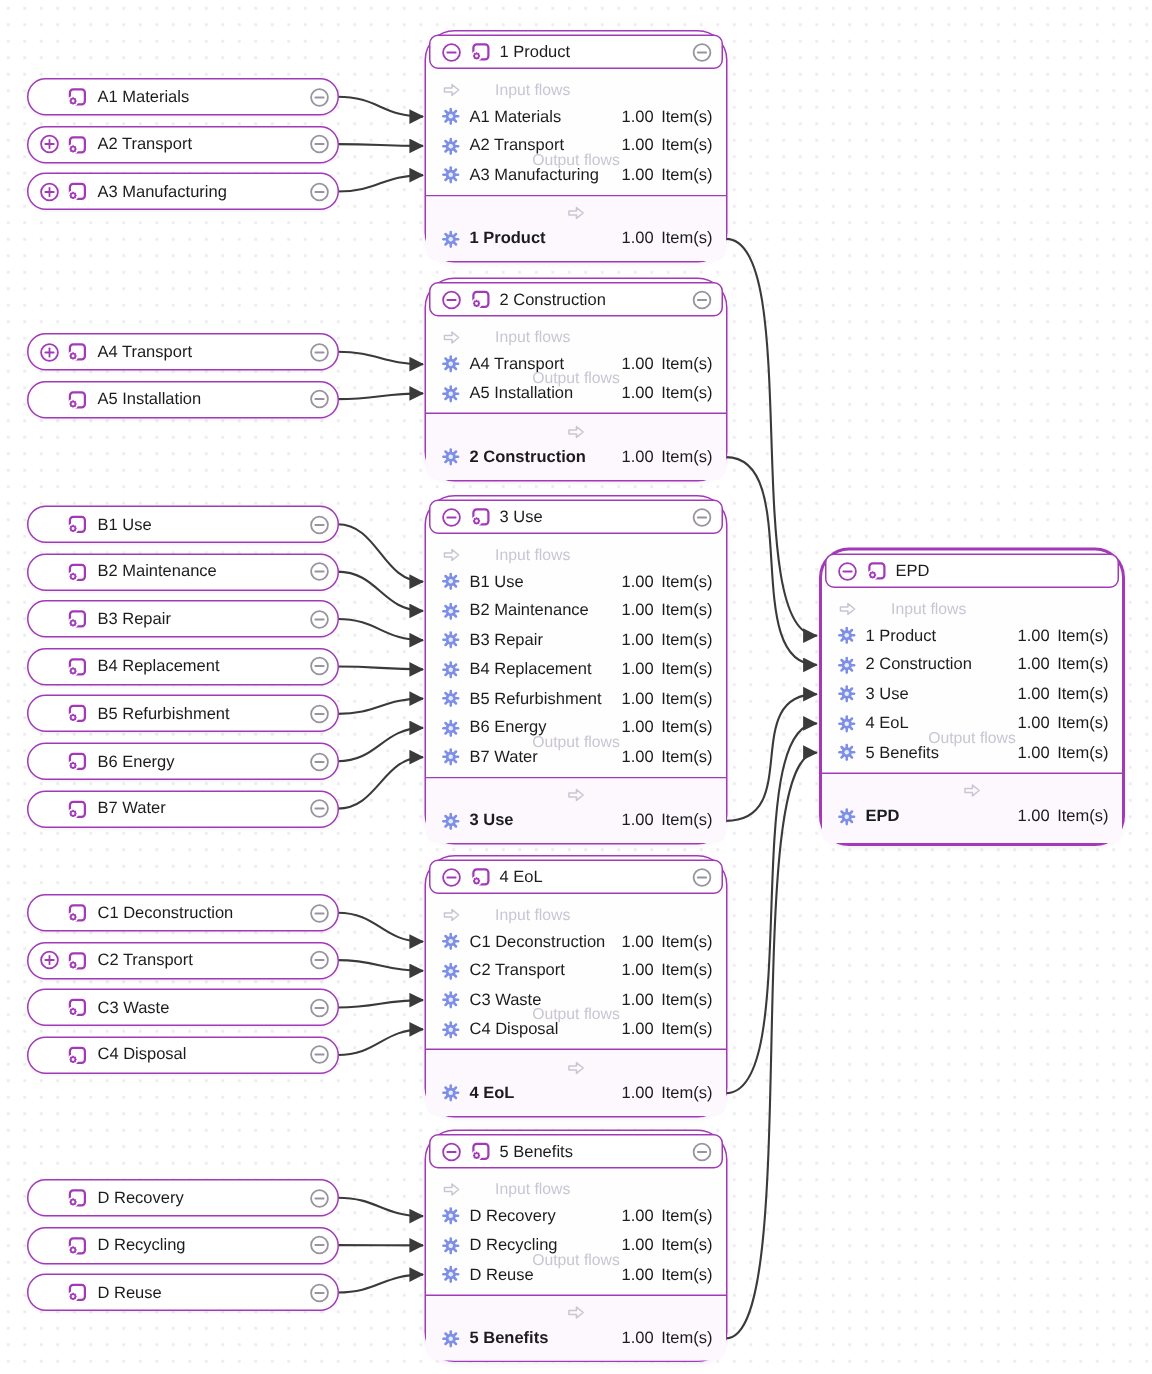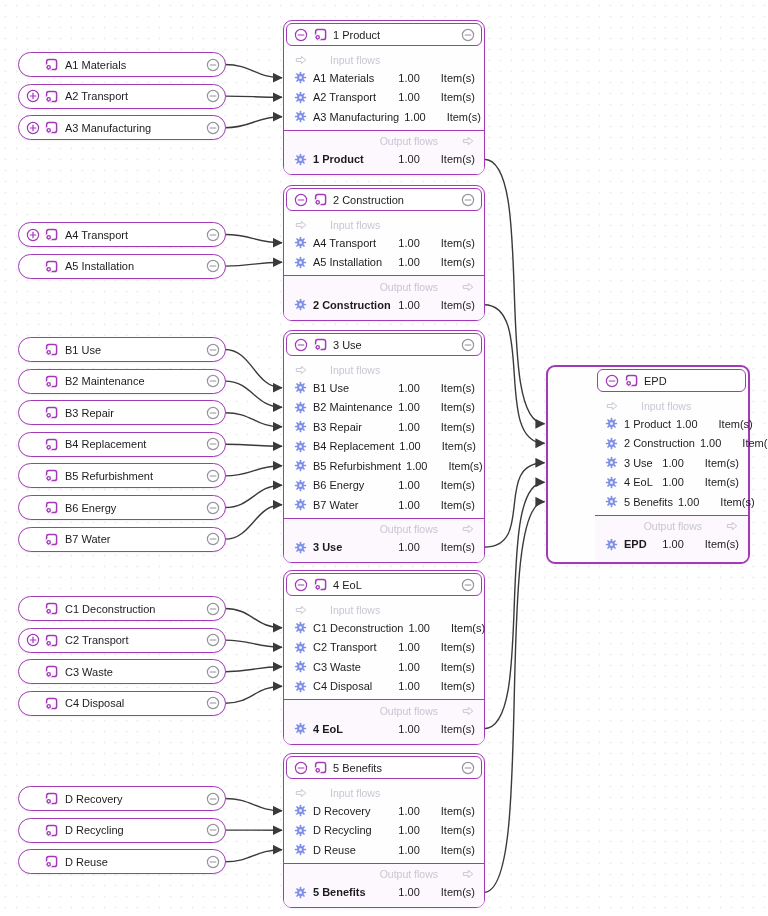--- a/index.html
+++ b/index.html
@@ -25,36 +25,36 @@
     display:flex; align-items:center; gap:4px; padding:0 5px 0 6px;
     box-shadow:0 1px 2px rgba(90,40,110,0.07);
   }
   .slot{width:15px; height:15px; flex:0 0 15px; display:flex; align-items:center; justify-content:center;}
   .slot.hidden{visibility:hidden;}
   .pill .plabel{flex:1; font-size:11px; color:var(--text); white-space:nowrap; padding-left:2px;}
 
   
   .box{
     position:absolute; width:202px; background:#FFFEFF;
-    border:1.4px solid var(--accent); border-radius:9px;
+    border:1.4px solid var(--accent); border-radius:20px;
     box-shadow:0 1px 3px rgba(90,40,110,0.08);
   }
-  .box.result{width:204px; border-width:2.2px;padding-left:47px;}
+  .box.result{width:204px; border-width:2.2px;}
   .bheader{
     margin:2px; height:23px; border:1.4px solid var(--accent); border-radius:6px;
     display:flex; align-items:center; gap:5px; padding:0 6px; background:#fff;
   }
   .box.result .bheader{border-width:1.7px;}
   .btitle{flex:1; font-size:11px; color:var(--text); white-space:nowrap;}
   .bbody{padding-top:3px;}
   .flows-label{display:flex; align-items:center; gap:22px; font-size:10.5px; color:var(--muted); padding:0 9px; height:17px;}
-  .flows-label.out{justify-content:flex-end;}
+  .flows-label.out{justify-content:flex-end;flex-direction:column;}
   .frow{display:flex; align-items:center; gap:5px; padding:0 9px; height:19.5px; font-size:11px; color:var(--text);}
   .frow .flabel{flex:1; white-space:nowrap;}
-  .frow .funit{margin-left:16px;}
+  .frow .funit{margin-left:0;}
   .frow.output .flabel{font-weight:700;}
   .divider{border-top:1.5px solid var(--accent); margin-top:3px;}
   .bfooter{background:#FCF8FD; border-radius:0 0 7px 7px; padding:2px 0 5px;}
   .box.result .bfooter{padding-bottom:8px;}
 </style>
 </head>
 <body>
 
 <div id="canvas">
   <svg id="edge-layer" width="768" height="916">

